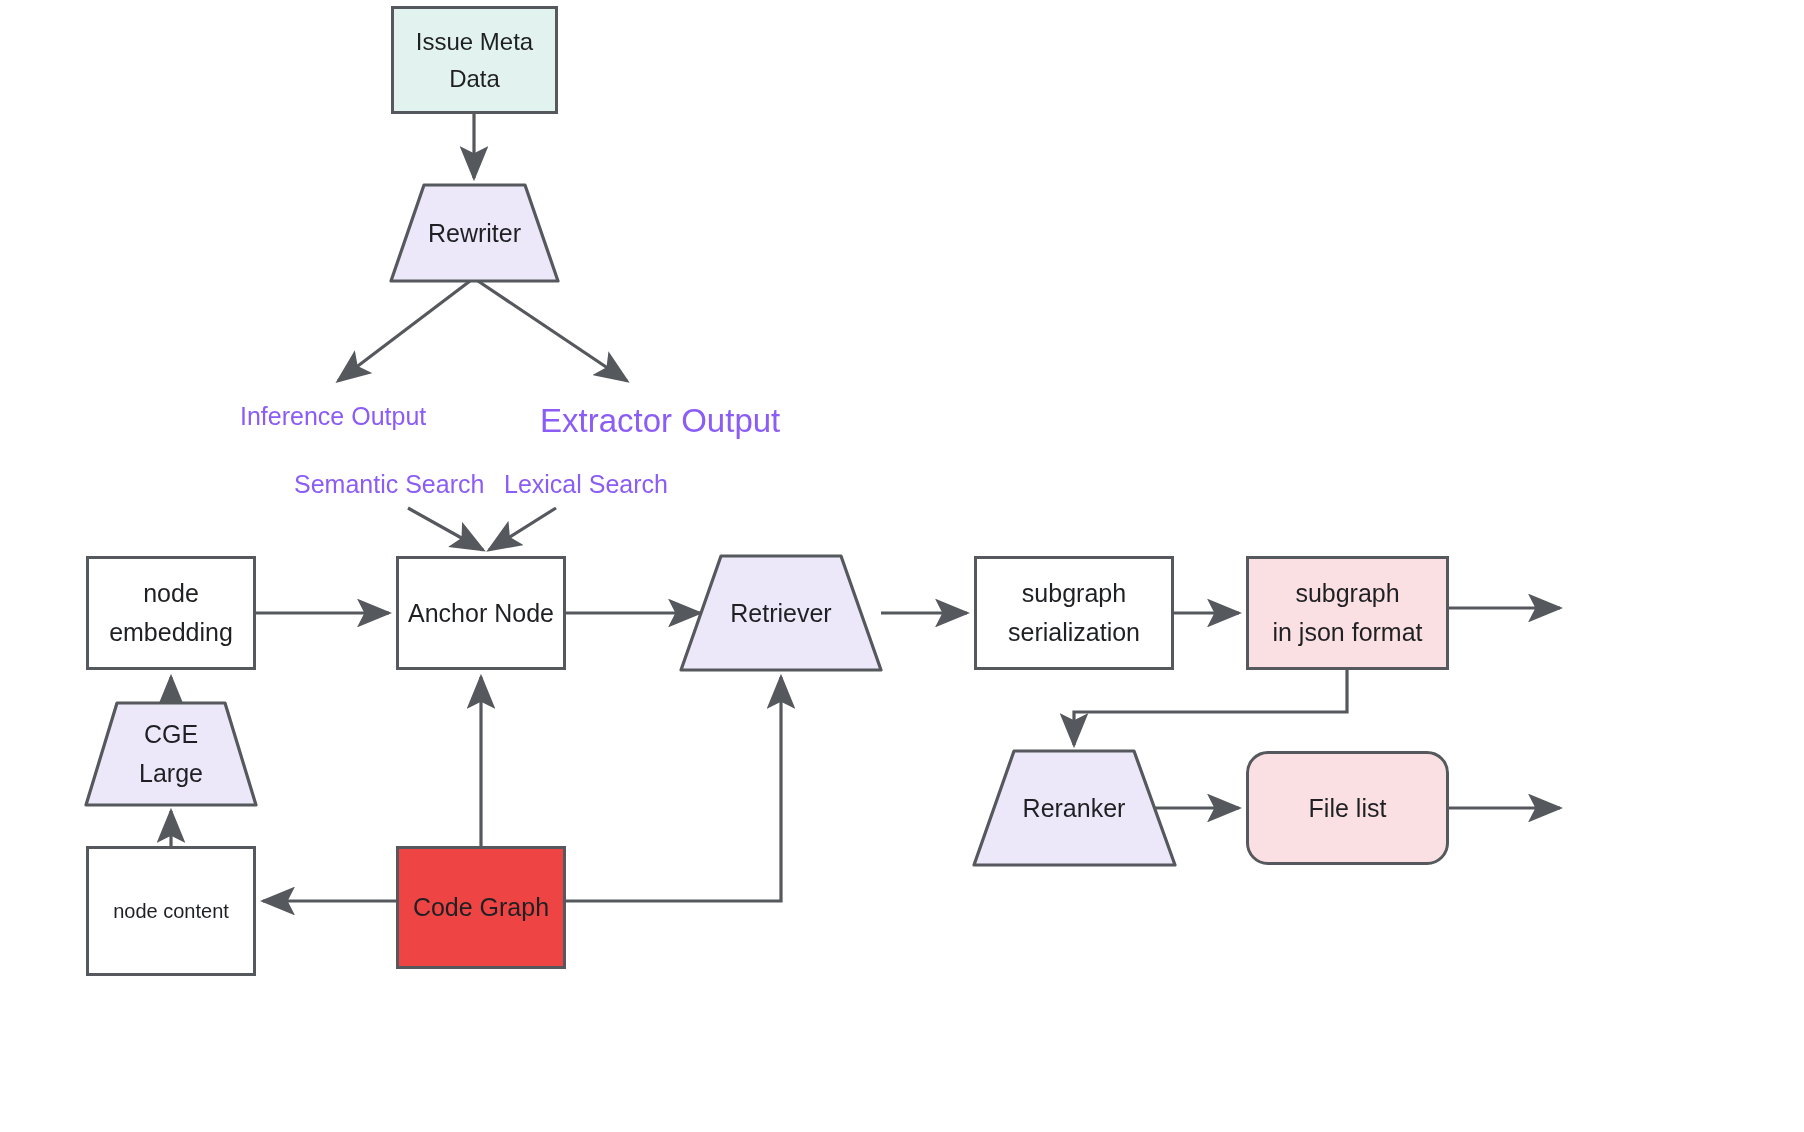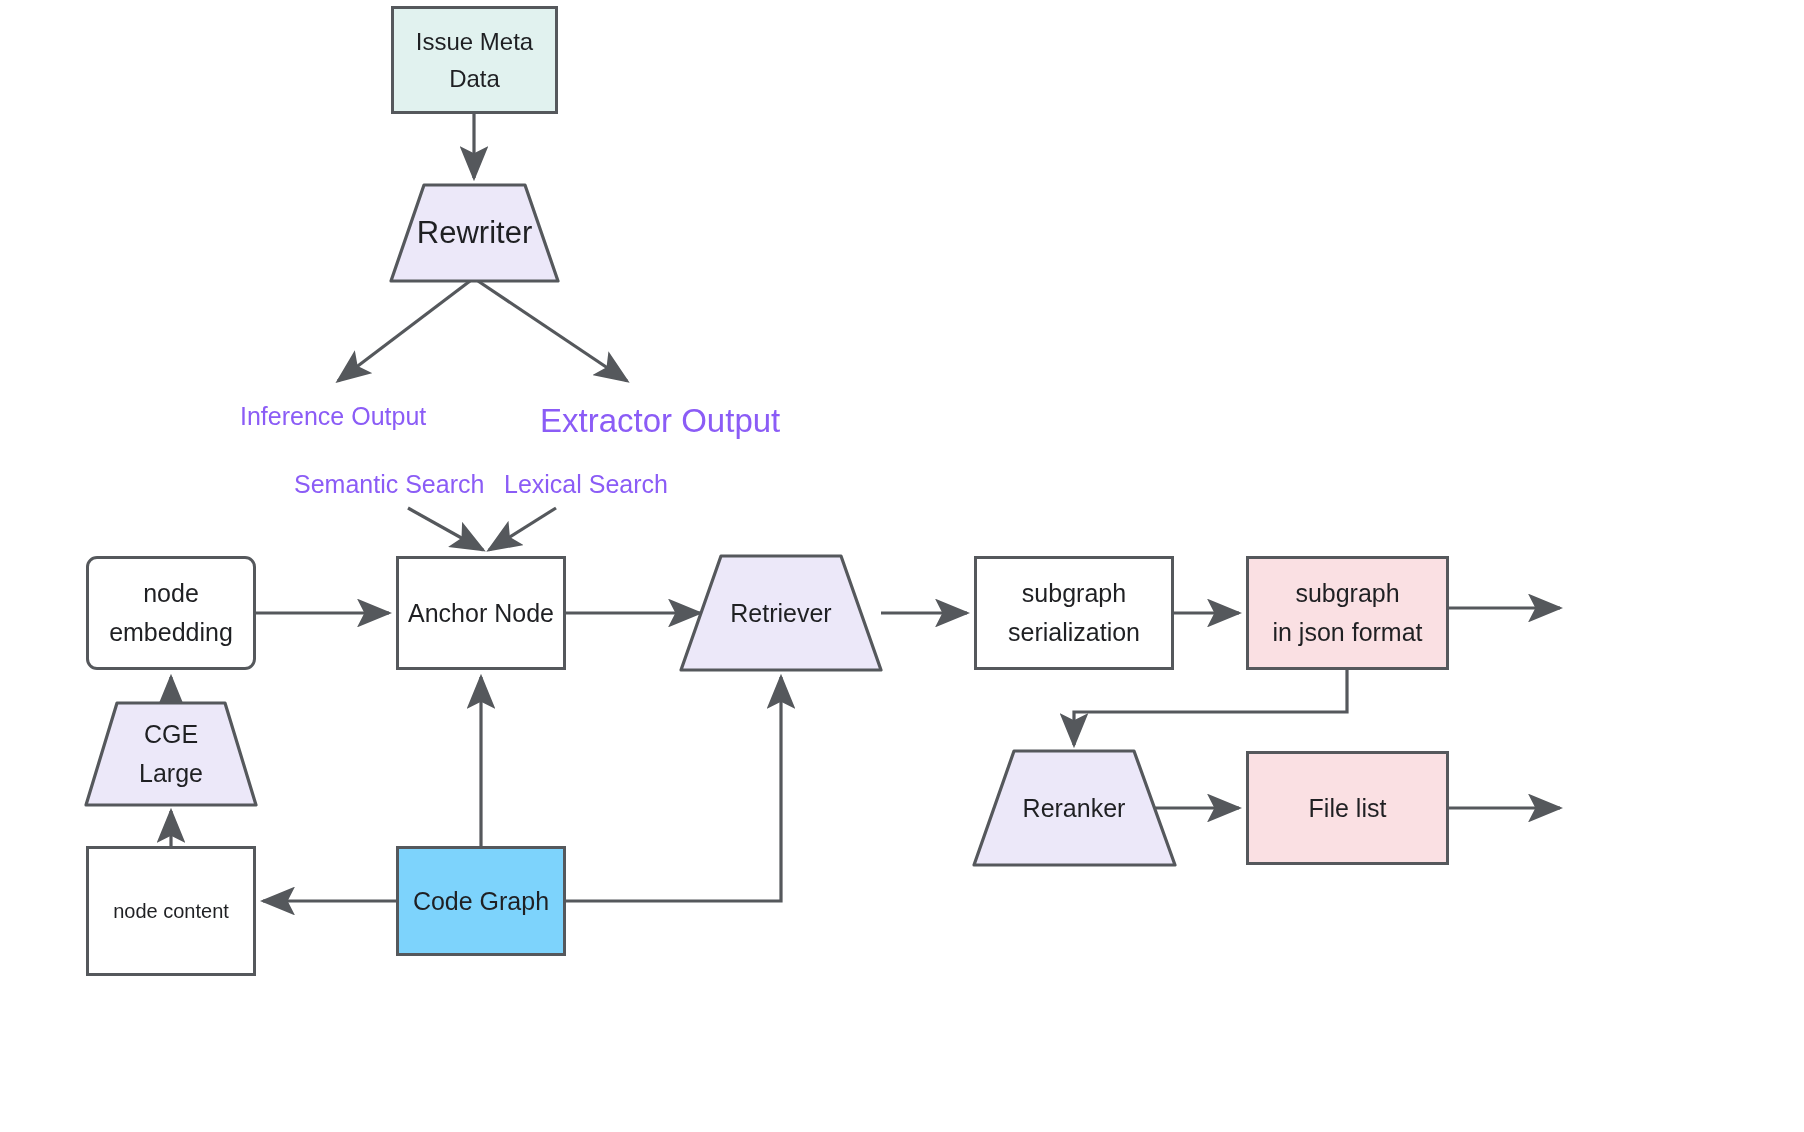--- a/index.html
+++ b/index.html
@@ -74,25 +74,25 @@
       <polygon fill="#ece8f9" points="117,703 225,703 256,805 86,805"></polygon>
       <polygon fill="#ece8f9" points="1014,751 1134,751 1175,865 974,865"></polygon>
     </g>
   </svg>
 
   <div class="node rect" style="left:391px;top:6px;width:167px;height:108px;background:#e1f2ef;font-size:24px;">
     <span class="nlabel">Issue Meta
 Data</span>
   </div>
 
-  <div class="node" style="left:391px;top:185px;width:167px;height:96px;font-size:31px;">
+  <div class="node" style="left:391px;top:185px;width:167px;height:96px;font-size:25px;">
     <span class="nlabel">Rewriter</span>
   </div>
 
-  <div class="node rect" style="left:86px;top:556px;width:170px;height:114px;background:#ffffff;font-size:25px;border-radius:11px;">
+  <div class="node rect" style="left:86px;top:556px;width:170px;height:114px;background:#ffffff;font-size:25px;">
     <span class="nlabel">node
 embedding</span>
   </div>
 
   <div class="node rect" style="left:396px;top:556px;width:170px;height:114px;background:#ffffff;font-size:25px;">
     <span class="nlabel">Anchor Node</span>
   </div>
 
   <div class="node" style="left:681px;top:556px;width:200px;height:114px;font-size:25px;">
     <span class="nlabel">Retriever</span>
@@ -110,29 +110,29 @@
 
   <div class="node" style="left:86px;top:703px;width:170px;height:102px;font-size:25px;">
     <span class="nlabel">CGE
 Large</span>
   </div>
 
   <div class="node" style="left:974px;top:751px;width:200px;height:114px;font-size:25px;">
     <span class="nlabel">Reranker</span>
   </div>
 
-  <div class="node rect" style="left:1246px;top:751px;width:203px;height:114px;background:#fae0e3;font-size:25px;">
+  <div class="node rect" style="left:1246px;top:751px;width:203px;height:114px;background:#fae0e3;font-size:25px;border-radius:22px;">
     <span class="nlabel">File list</span>
   </div>
 
   <div class="node rect" style="left:86px;top:846px;width:170px;height:130px;background:#ffffff;font-size:20px;">
     <span class="nlabel">node content</span>
   </div>
 
-  <div class="node rect" style="left:396px;top:846px;width:170px;height:110px;background:#7dd3fc;font-size:25px;">
+  <div class="node rect" style="left:396px;top:846px;width:170px;height:123px;background:#ef4444;font-size:25px;">
     <span class="nlabel">Code Graph</span>
   </div>
 
   <div class="edgelabel" style="left:236px;top:402px;font-size:25px;">Inference Output</div>
 
   <div class="edgelabel" style="left:536px;top:402px;font-size:33px;">Extractor Output</div>
 
   <div class="edgelabel" style="left:290px;top:470px;font-size:25px;">Semantic Search</div>
 
   <div class="edgelabel" style="left:500px;top:470px;font-size:25px;">Lexical Search</div>

